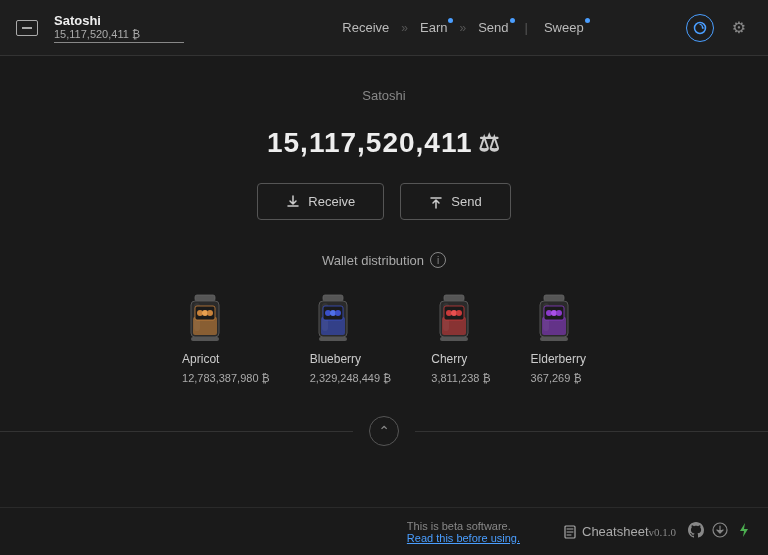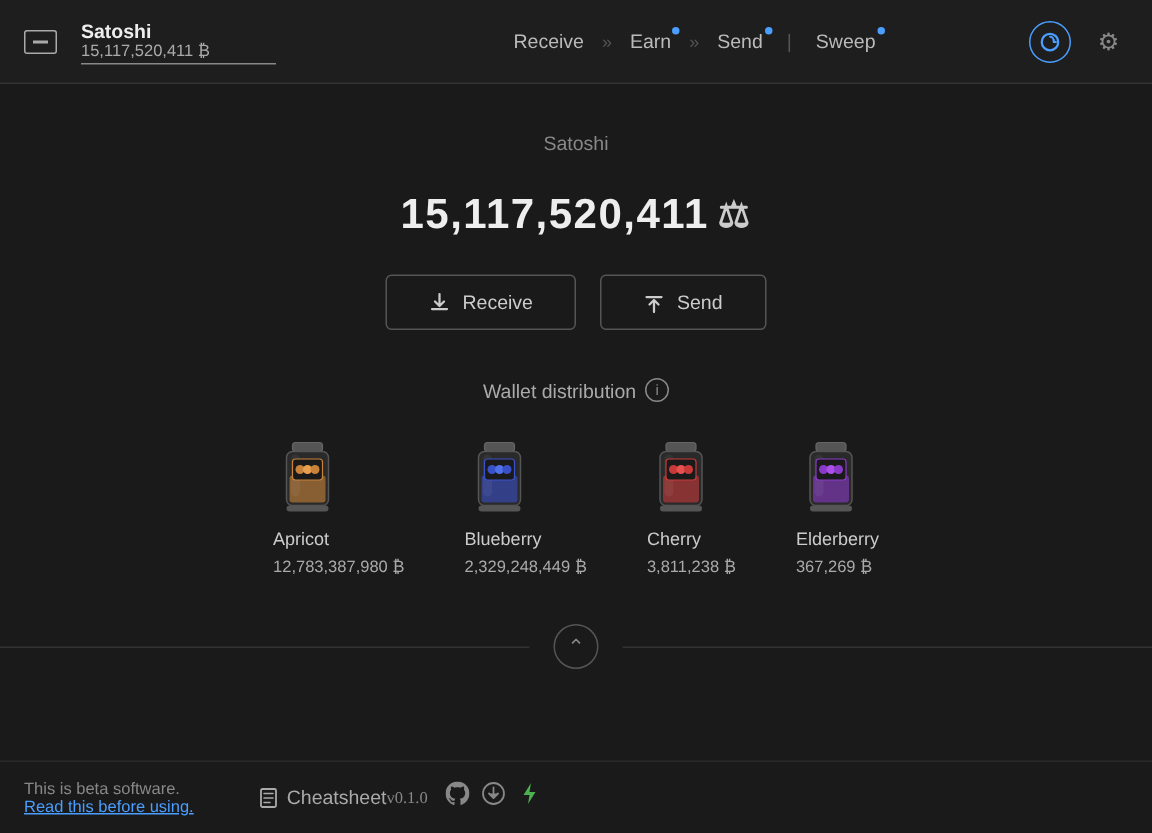--- a/index.html
+++ b/index.html
@@ -236,21 +236,21 @@
       margin: 0 16px;
     }
 
     
     .footer {
       height: 48px;
       border-top: 1px solid #2a2a2a;
       background: #1a1a1a;
       display: flex;
       align-items: center;
-      justify-content: flex-start;
+      justify-content: flex-end;
       padding: 0 16px;
       flex-shrink: 0;
     }
     .footer-left {
       display: flex;
       flex-direction: column;
     }
     .beta-text {
       color: #888;
       font-size: 11px;

